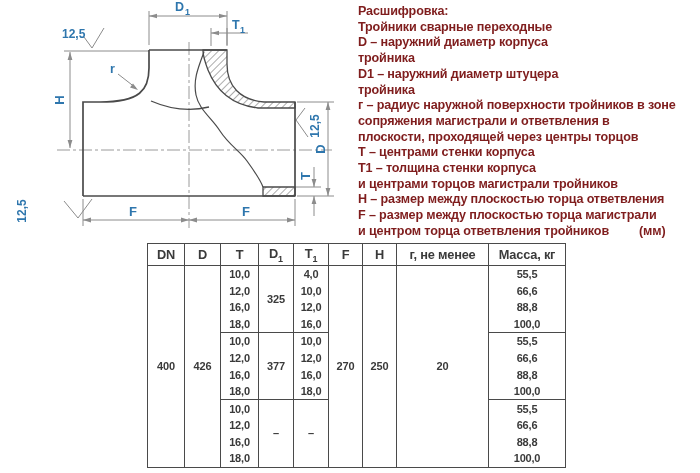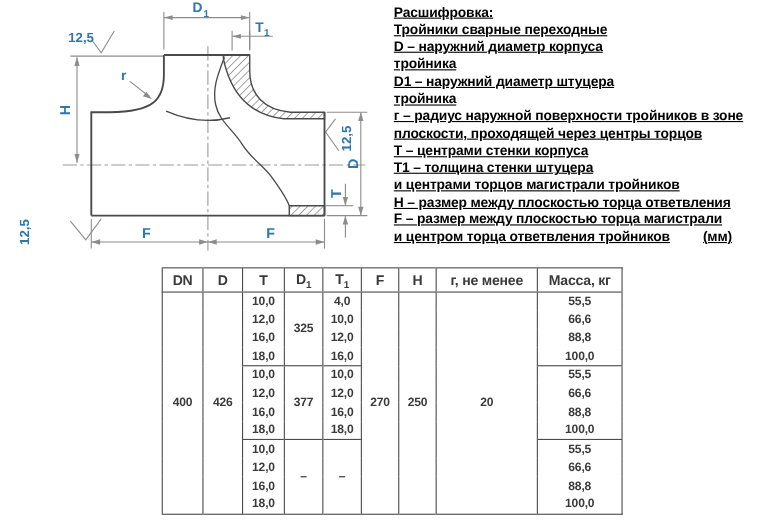--- a/index.html
+++ b/index.html
@@ -1,22 +1,22 @@
 <!DOCTYPE html>
 <html><head>
 <meta charset="utf-8">
 <style>
   html,body{margin:0;padding:0;background:#fff;}
   #stage{position:relative;width:700px;height:473px;background:#ffffff;overflow:hidden;
          font-family:"Liberation Sans",sans-serif;}
   
   #drawing{position:absolute;left:0;top:0;}
   
-  #legend{position:absolute;left:358px;top:4px;width:340px;color:#000000;
-          font-size:12.6px;line-height:15.7px;font-weight:600;letter-spacing:-0.15px;text-decoration:underline;}
+  #legend{position:absolute;left:358px;top:4px;width:340px;color:#7f1d1d;
+          font-size:12.6px;line-height:15.7px;font-weight:600;letter-spacing:-0.15px;}
   #legend .ln{white-space:nowrap;}
   #legend .units{margin-left:30px;margin-top:19px;}
   
   #spec-table{position:absolute;left:147px;top:243px;border-collapse:collapse;table-layout:fixed;
               color:#3a3a3a;font-family:"Liberation Sans",sans-serif;}
   #spec-table th,#spec-table td{padding:0;text-align:center;vertical-align:middle;
               border-left:1.5px solid #4a4a4a;font-weight:600;font-size:11px;letter-spacing:-0.2px;}
   #spec-table{border:1.5px solid #4a4a4a;padding-left:28px;}
   #spec-table th{border-bottom:1.5px solid #4a4a4a;font-weight:700;font-size:12.8px;height:21px;}
   #spec-table tbody tr{height:16.8px;}
@@ -122,23 +122,24 @@
   </svg>
 
   <div id="legend">
     <div class="ln">Расшифровка:</div>
     <div class="ln">Тройники сварные переходные</div>
     <div class="ln">D – наружний диаметр корпуса</div>
     <div class="ln">тройника</div>
     <div class="ln">D1 – наружний диаметр штуцера</div>
     <div class="ln">тройника</div>
     <div class="ln">г – радиус наружной поверхности тройников в зоне</div>
+    <div class="ln">сопряжения магистрали и ответвления в</div>
     <div class="ln">плоскости, проходящей через центры торцов</div>
     <div class="ln">Т – центрами стенки корпуса</div>
-    <div class="ln">Т1 – толщина стенки штуцера</div>
+    <div class="ln">Т1 – толщина стенки корпуса</div>
     <div class="ln">и центрами торцов магистрали тройников</div>
     <div class="ln">Н – размер между плоскостью торца ответвления</div>
     <div class="ln">F – размер между плоскостью торца магистрали</div>
     <div class="ln">
       <span>и центром торца ответвления тройников</span><span class="units">(мм)</span>
     </div>
   </div>
 
   <table id="spec-table">
     <colgroup>

